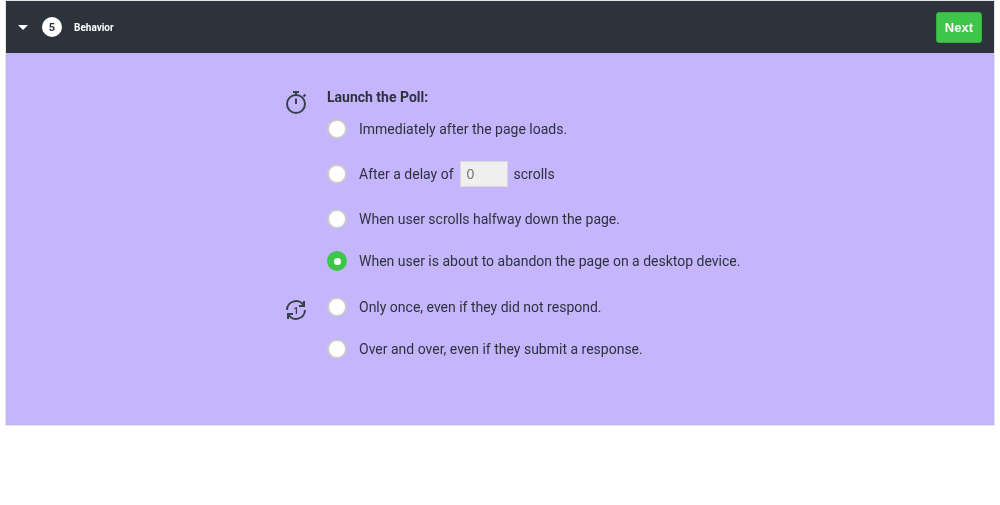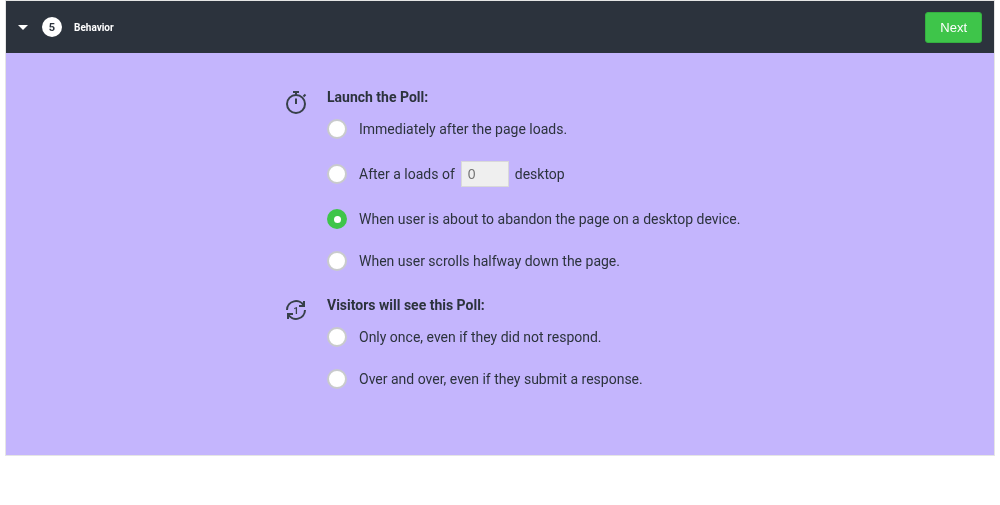--- a/index.html
+++ b/index.html
@@ -29,21 +29,21 @@
     width: 20px; height: 20px;
     background: #fff; color: #2c333d;
     border-radius: 50%;
     display: inline-flex; align-items: center; justify-content: center;
     font-size: 11px; font-weight: 700;
     margin-right: 12px;
   }
   .header-title { font-size: 10px; font-weight: 700; flex: 1; }
   .next-btn {
     background: #3ec54a; color: #fff; border: 1px solid #34b040;
-    padding: 7px 14px; font-size: 13px; font-weight: 400;
+    padding: 7px 8px; font-size: 13px; font-weight: 700;
     border-radius: 3px; cursor: pointer;
   }
   .body { padding: 36px 0 40px 277px; background: #c4b5fd; }
   .section { display: flex; align-items: flex-start; margin-bottom: 26px; }
   .section-icon { width: 26px; height: 26px; margin-right: 18px; flex: 0 0 auto; }
   .section-icon svg { stroke: #374049; fill: none; stroke-width: 2; }
   .section-content { }
   .section-heading { font-size: 14px; font-weight: 700; color: #2c333d; margin-bottom: 14px; }
   .option { display: flex; align-items: center; margin-bottom: 22px; font-size: 14px; color: #2c333d; }
   .option:last-child { margin-bottom: 0; }
@@ -87,49 +87,48 @@
       <div class="section-content">
         <div class="section-heading">Launch the Poll:</div>
 
         <div class="option">
           <span class="radio"></span>
           <span>Immediately after the page loads.</span>
         </div>
 
         <div class="option">
           <span class="radio"></span>
-          <span>After a loads of</span>
+          <span>After a delay of</span>
           <input class="delay-input" disabled="" placeholder="0" style="">
-          <span>desktop</span>
+          <span>scrolls</span>
+        </div>
+
+        <div class="option">
+          <span class="radio"></span>
+          <span>When user scrolls halfway down the page.</span>
         </div>
 
         <div class="option">
           <span class="radio selected"></span>
           <span>When user is about to abandon the page on a desktop device.</span>
-        </div>
-
-        <div class="option">
-          <span class="radio"></span>
-          <span>When user scrolls halfway down the page.</span>
         </div>
       </div>
     </div>
 
     <div class="section">
       <span class="section-icon">
         <svg viewBox="0 0 26 26">
           <path d="M4 13a9 9 0 0 1 17-4"></path>
           <path d="M22 13a9 9 0 0 1-17 4"></path>
           <polyline points="21 4 21 9 16 9"></polyline>
           <polyline points="5 22 5 17 10 17"></polyline>
           <text x="13" y="16.5" font-size="9" text-anchor="middle" stroke="none" fill="#374049" font-weight="700">1</text>
         </svg>
       </span>
       <div class="section-content">
-        <div class="section-heading">Visitors will see this Poll:</div>
 
 
         <div class="option">
           <span class="radio"></span>
           <span>Only once, even if they did not respond.</span>
         </div>
 
         <div class="option">
           <span class="radio"></span>
           <span>Over and over, even if they submit a response.</span>

